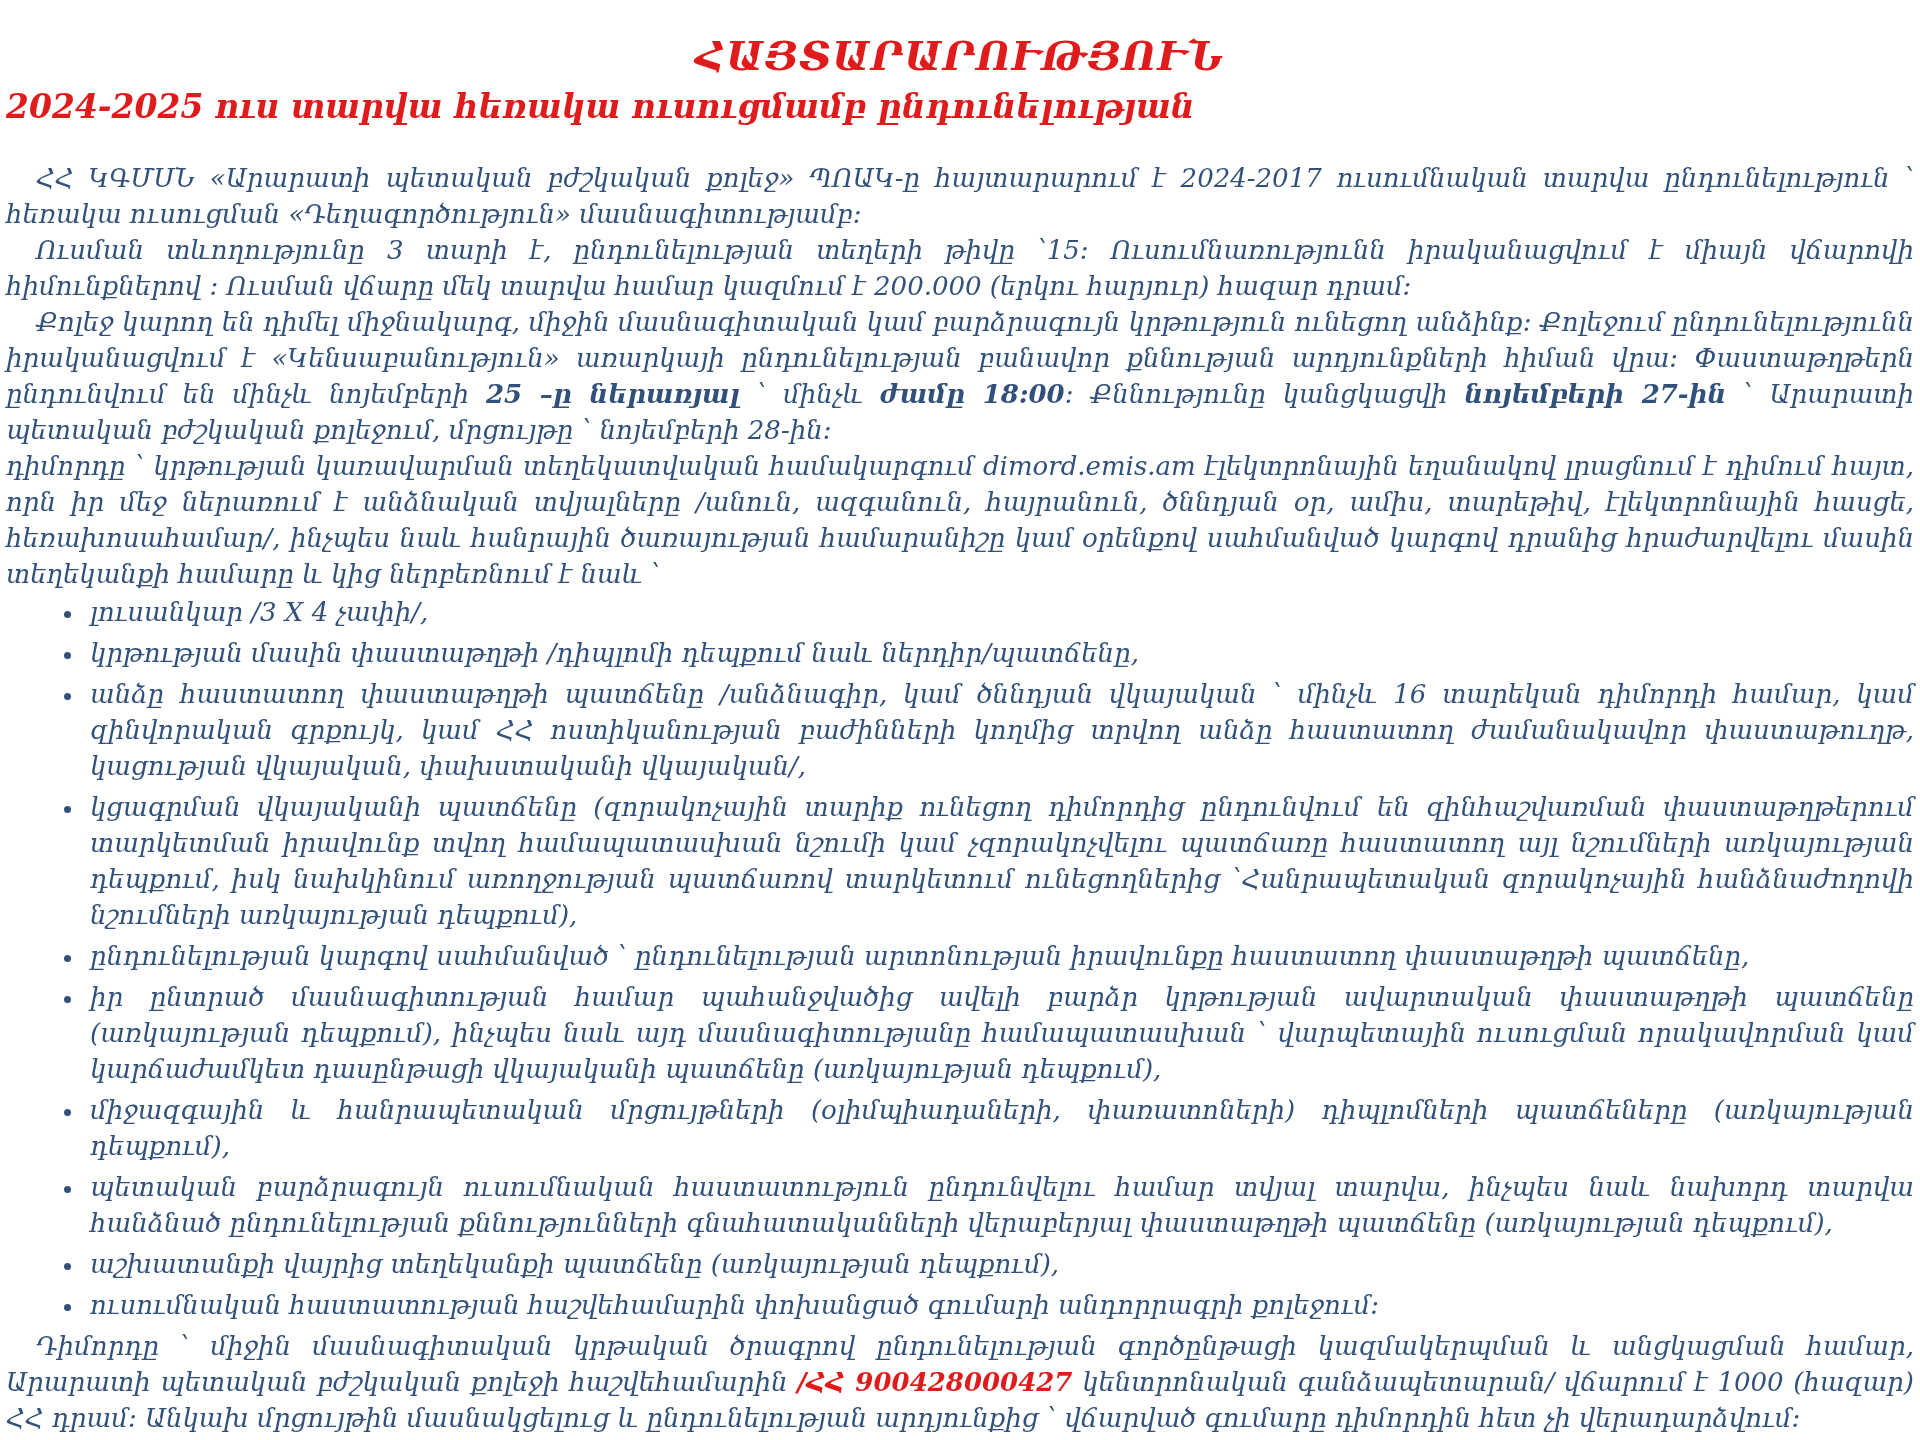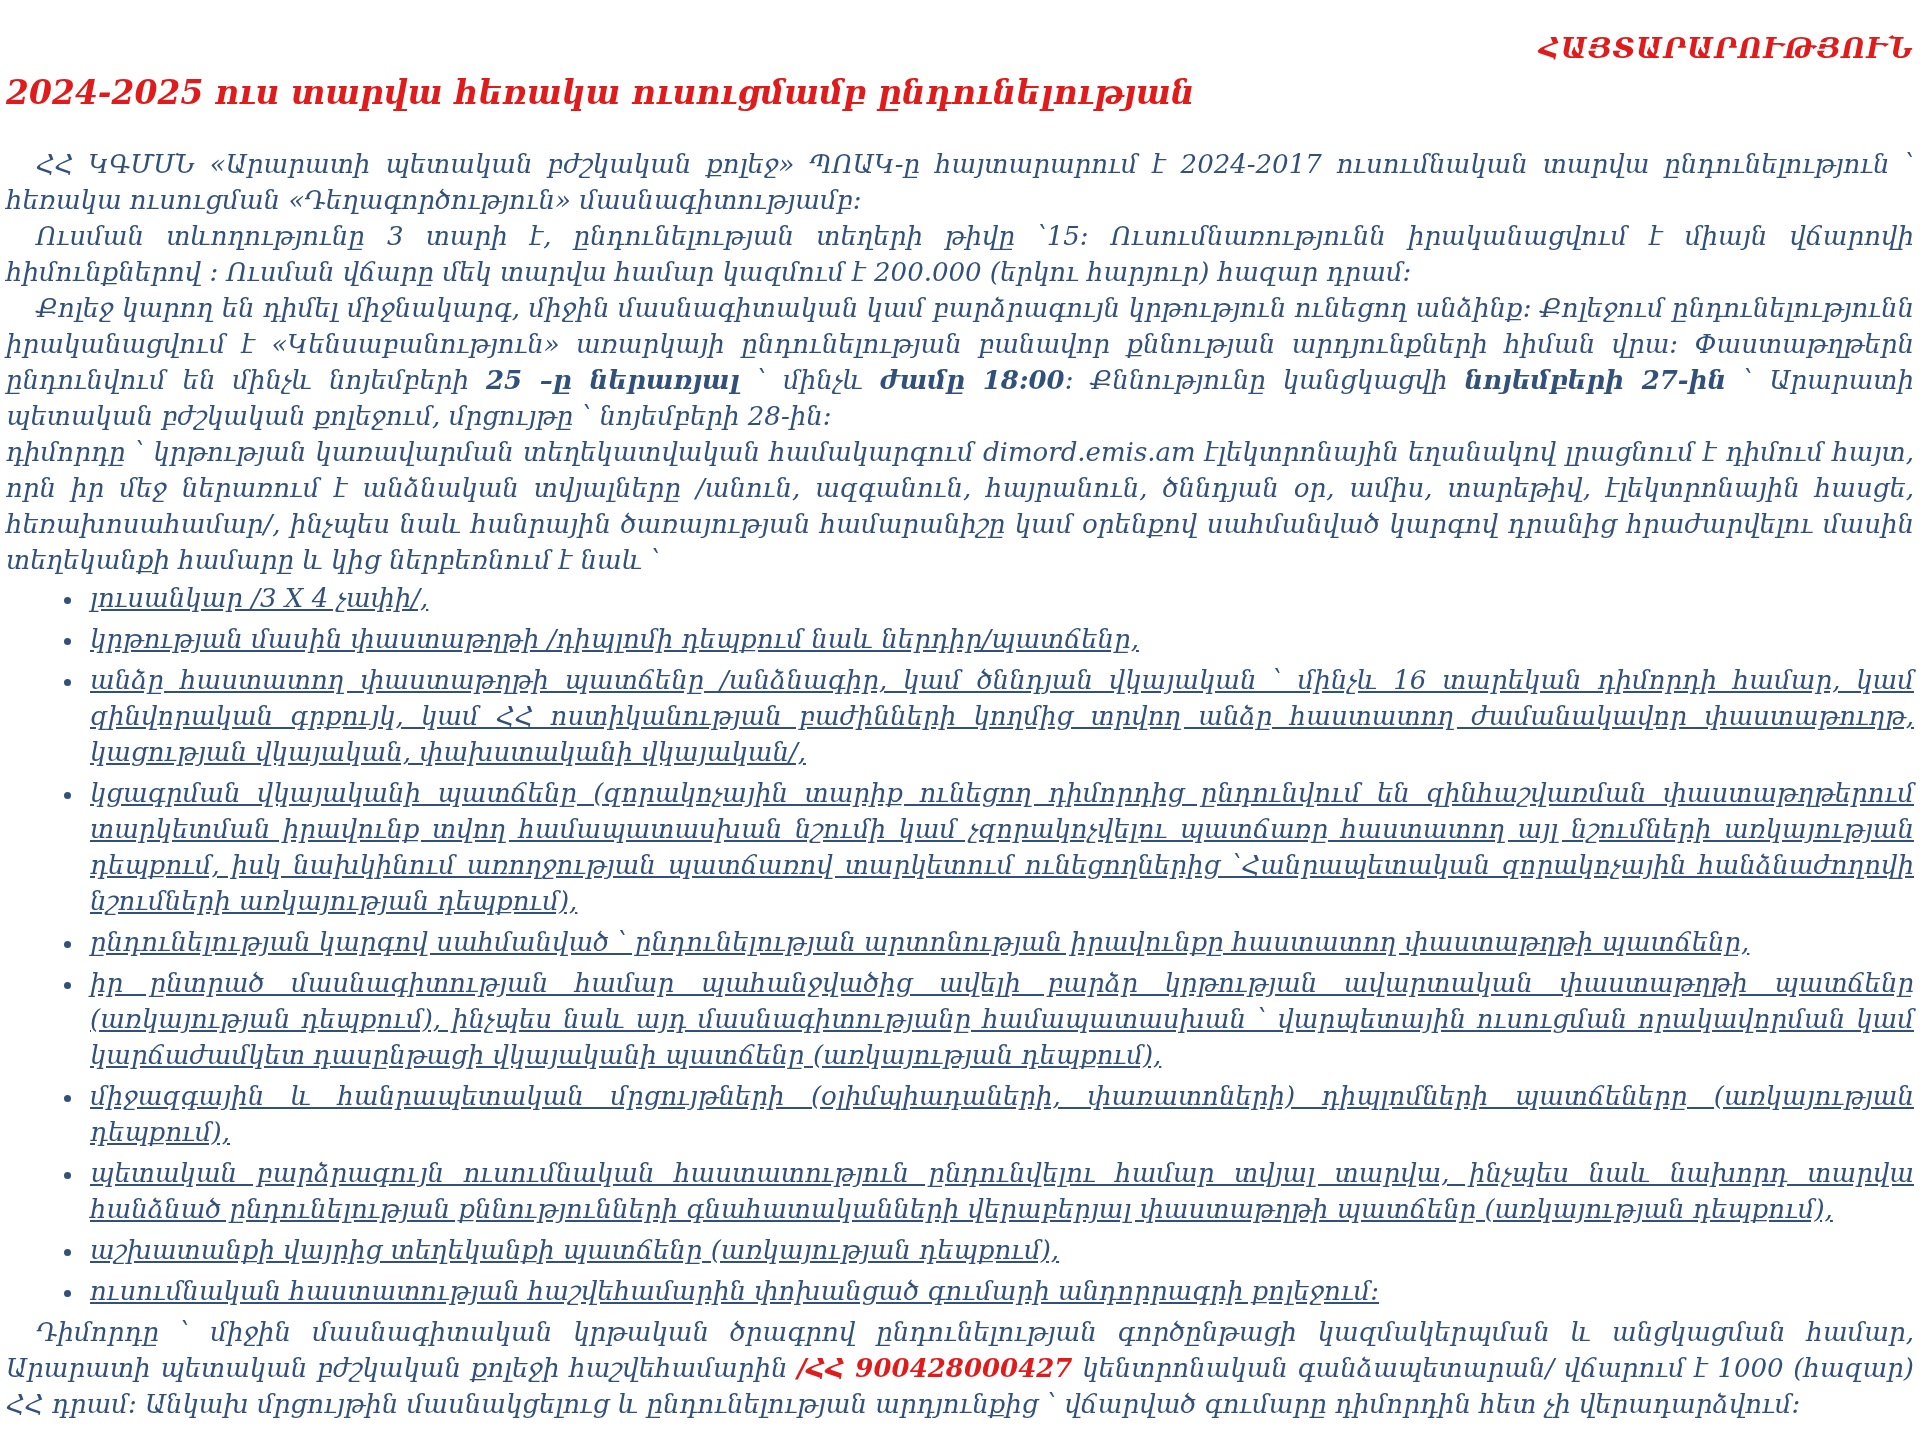--- a/index.html
+++ b/index.html
@@ -17,23 +17,23 @@
     color:var(--blue);
     overflow:hidden;
   }
   .page{
     width:1920px;
     min-height:1440px;
     padding:26px 6px 10px 6px;
   }
   .doc-title{
     margin:6px 0 8px 0;
-    text-align:right;
+    text-align:center;
     color:var(--red);
-    font-size:28px;
+    font-size:40px;
     font-weight:bold;
     font-style:italic;
     letter-spacing:1px;
   }
   .doc-subtitle{
     margin:0 0 34px 0;
     color:var(--red);
     font-size:33px;
     font-weight:bold;
     font-style:italic;
@@ -41,21 +41,20 @@
   .doc-body p{
     margin:0;
     font-size:26px;
     line-height:36px;
     text-align:justify;
   }
   .doc-body p.indent{ text-indent:30px; }
   .doc-body ul{
     margin:2px 0;
     padding:0 0 0 78px;
-    text-decoration:underline;
   }
   .doc-body li{
     font-size:26px;
     line-height:36px;
     text-align:justify;
     margin:0 0 5px 0;
     padding-left:6px;
   }
   .doc-body li::marker{ color:var(--blue); font-size:22px; }
   .b{ font-weight:bold; }

